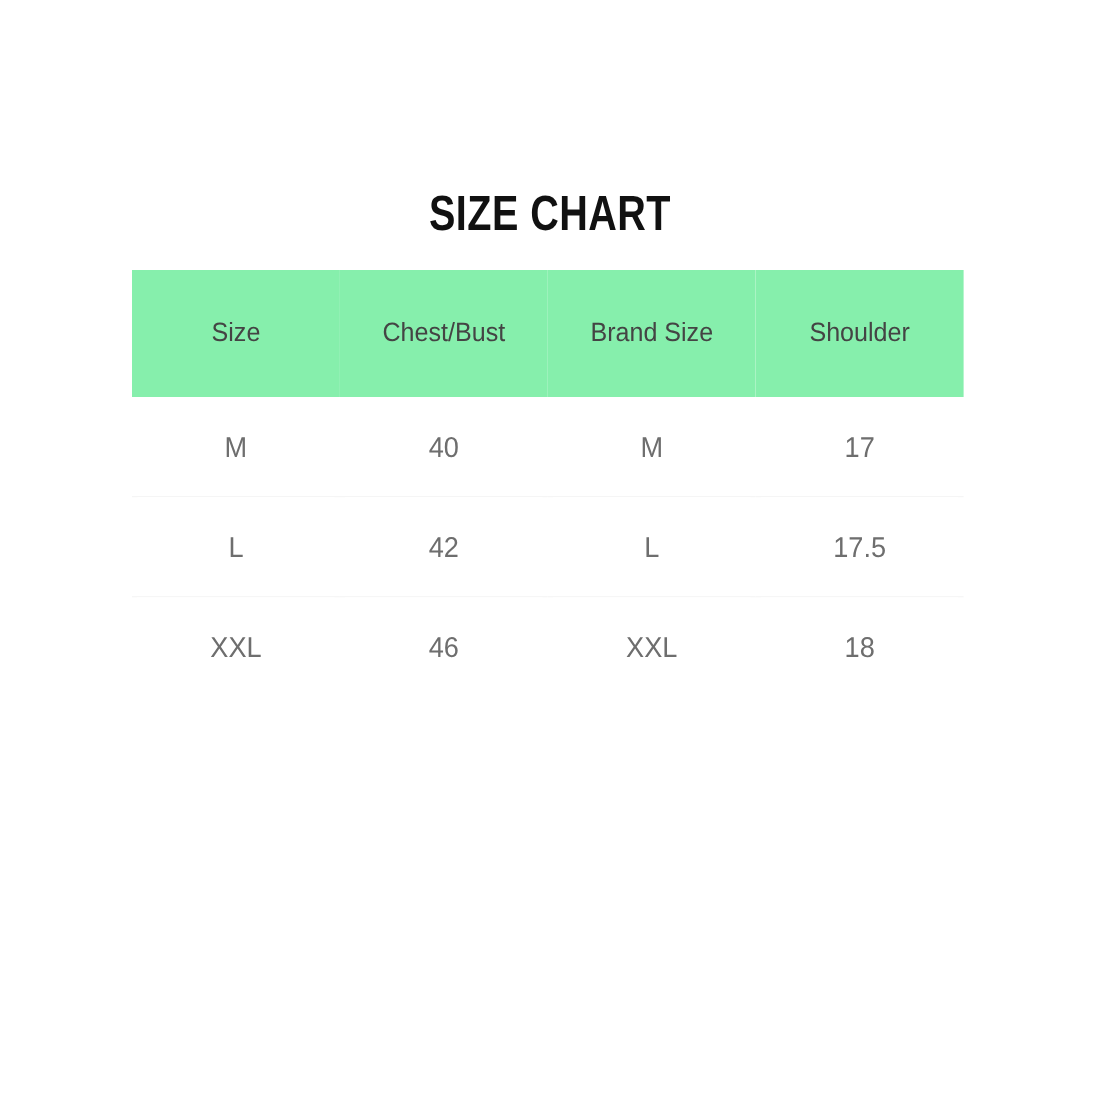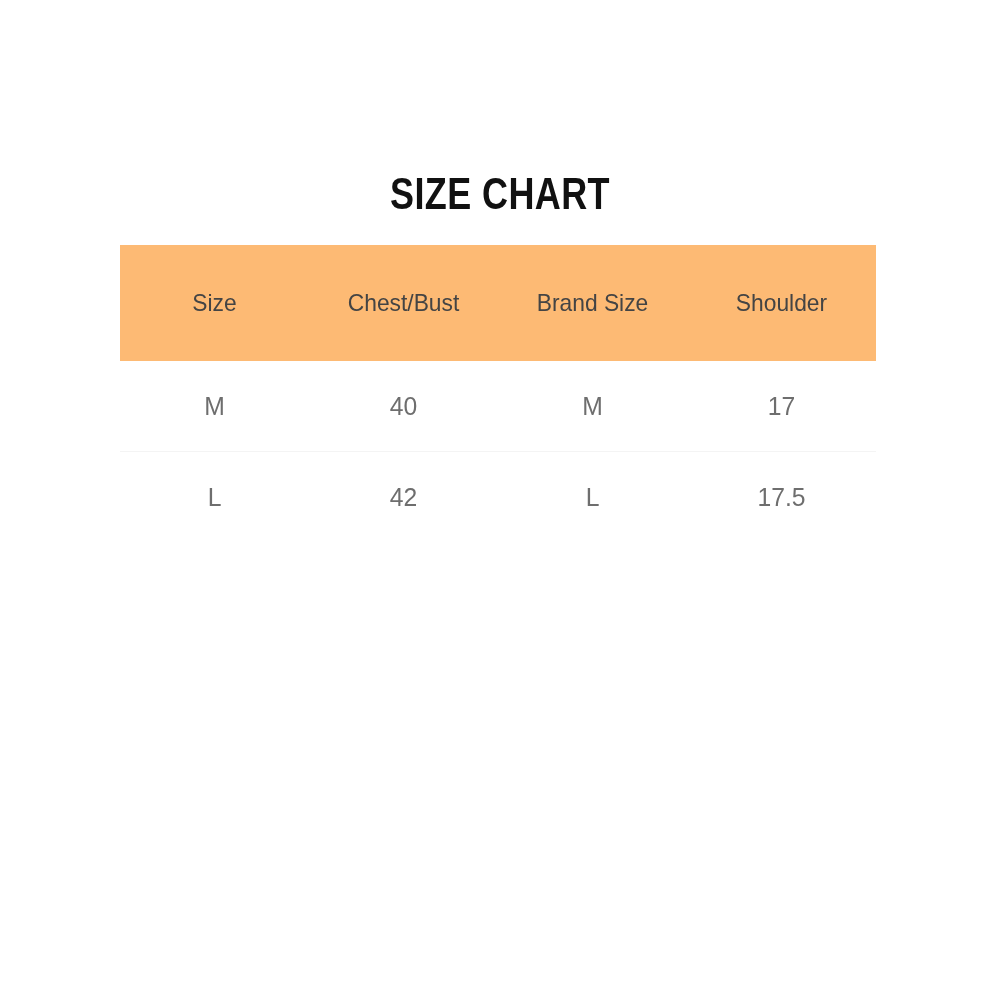--- a/index.html
+++ b/index.html
@@ -43,21 +43,21 @@
   .size-table {
     position: absolute;
     left: 120px;
     top: 245px;
     width: 756px;
     border-collapse: collapse;
     table-layout: fixed;
   }
 
   .size-table thead tr {
-    background: #fdba74;
+    background: #86efac;
   }
 
   .size-table th {
     height: 116px;
     padding: 0;
     margin: 0;
     text-align: center;
     vertical-align: middle;
     font-size: 24px;
     font-weight: 400;
@@ -106,16 +106,22 @@
         <td>40</td>
         <td>M</td>
         <td>17</td>
       </tr>
       <tr>
         <td>L</td>
         <td>42</td>
         <td>L</td>
         <td>17.5</td>
       </tr>
+      <tr>
+        <td>XXL</td>
+        <td>46</td>
+        <td>XXL</td>
+        <td>18</td>
+      </tr>
     </tbody>
   </table>
 
 </div>
 
 </body></html>

